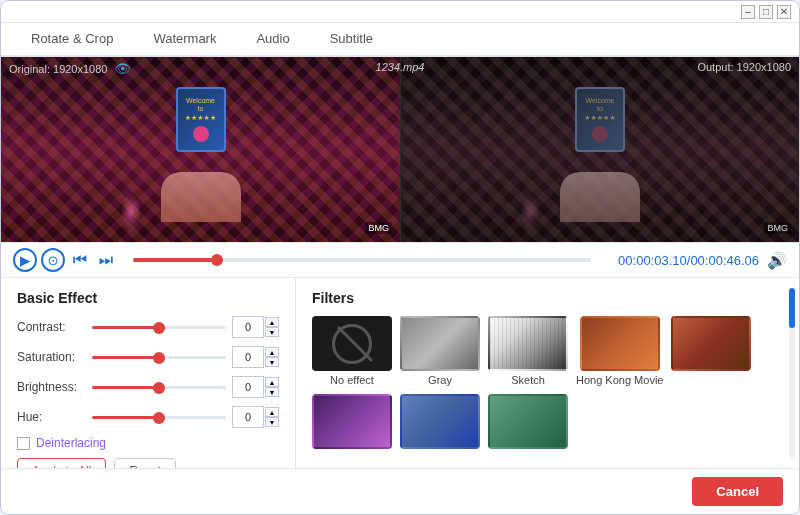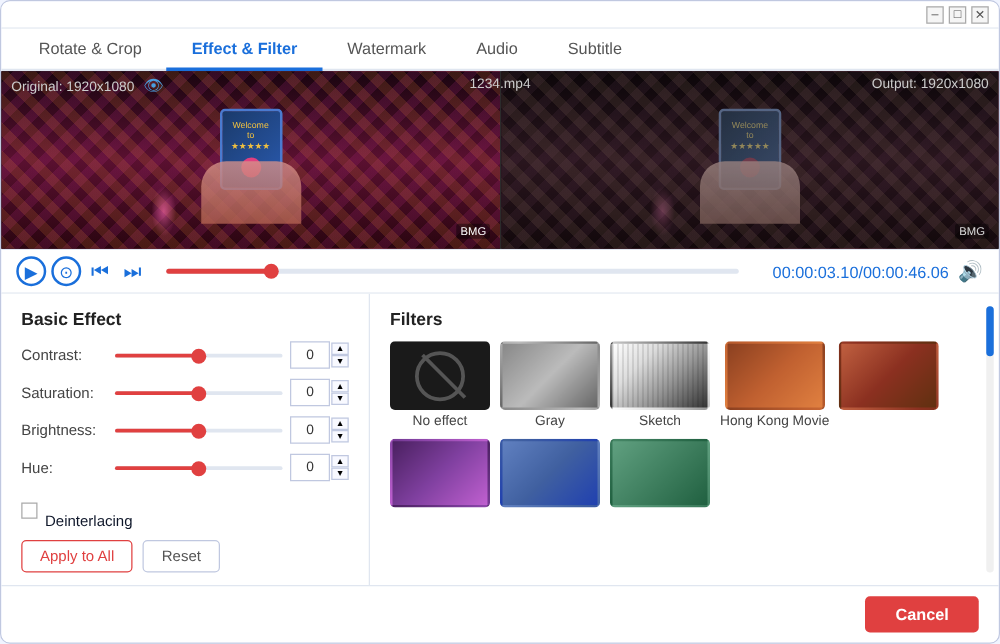--- a/index.html
+++ b/index.html
@@ -48,21 +48,21 @@
       margin-bottom: -2px;
     }
     .tab.active {
       color: #1a6fdb;
       border-bottom: 3px solid #1a6fdb;
       font-weight: bold;
     }
     .video-section {
       display: flex;
       background: #1a1a2e;
-      height: 142px;
+      height: 185px;
       position: relative;
     }
     .video-label {
       position: absolute;
       top: 4px;
       left: 8px;
       color: #ccc;
       font-size: 11px;
       z-index: 2;
     }
@@ -81,20 +81,21 @@
       font-size: 13px;
     }
     .video-filename {
       position: absolute;
       top: 4px;
       left: 50%;
       transform: translateX(-50%);
       color: #ccc;
       font-size: 11px;
       z-index: 2;
+      font-style: italic;
     }
     .video-half {
       width: 50%;
       height: 100%;
       background: linear-gradient(135deg, #2a0a1a 0%, #3d1020 30%, #8b1a3a 60%, #c04060 80%, #1a0a0a 100%);
       position: relative;
       overflow: hidden;
     }
     .video-half.right {
       border-left: 1px solid #333;
@@ -316,22 +317,21 @@
     .checkbox {
       width: 13px; height: 13px;
       border: 1px solid #aaa;
       background: #fff;
       margin-right: 6px;
       cursor: pointer;
       flex-shrink: 0;
     }
     .deinterlace-label {
       font-size: 12px;
-      color: #0f172a;
-      margin-top: 17px;
+      color: #8b5cf6;
     }
     .action-btns {
       display: flex;
       gap: 8px;
       margin-top: 8px;
     }
     .btn-apply {
       padding: 5px 14px;
       background: #fff;
       border: 1px solid #e04040;
@@ -498,21 +498,20 @@
 <body>
 
 <div class="title-bar">
   <div class="title-bar-btn">–</div>
   <div class="title-bar-btn">□</div>
   <div class="title-bar-btn">✕</div>
 </div>
 
 <div class="tabs">
   <div class="tab">Rotate &amp; Crop</div>
-  <div class="tab active">Effect &amp; Filter</div>
   <div class="tab">Watermark</div>
   <div class="tab">Audio</div>
   <div class="tab">Subtitle</div>
 </div>
 
 <div class="video-section">
   <span class="video-label">
     <span>Original: 1920x1080</span>
     <span class="eye-icon">👁</span>
   </span>

